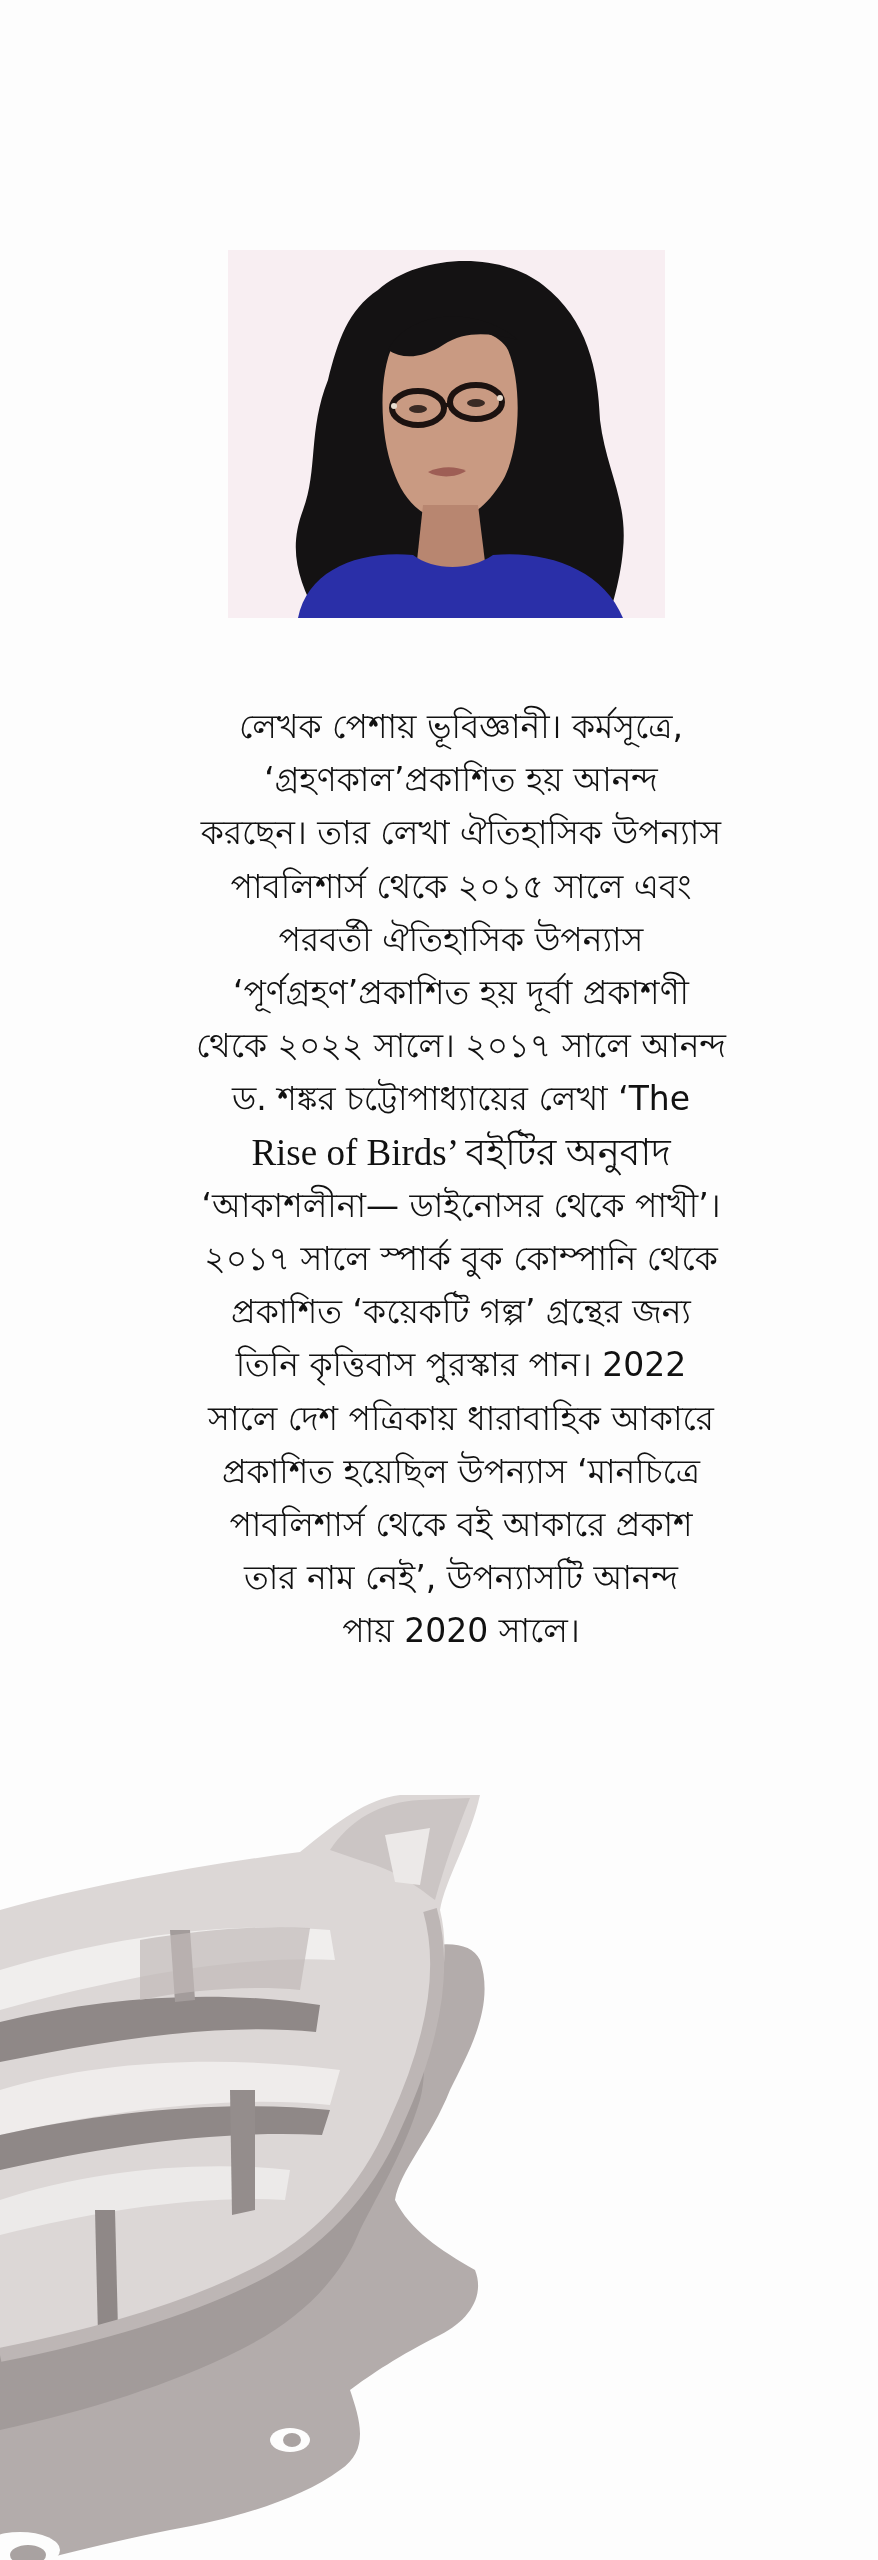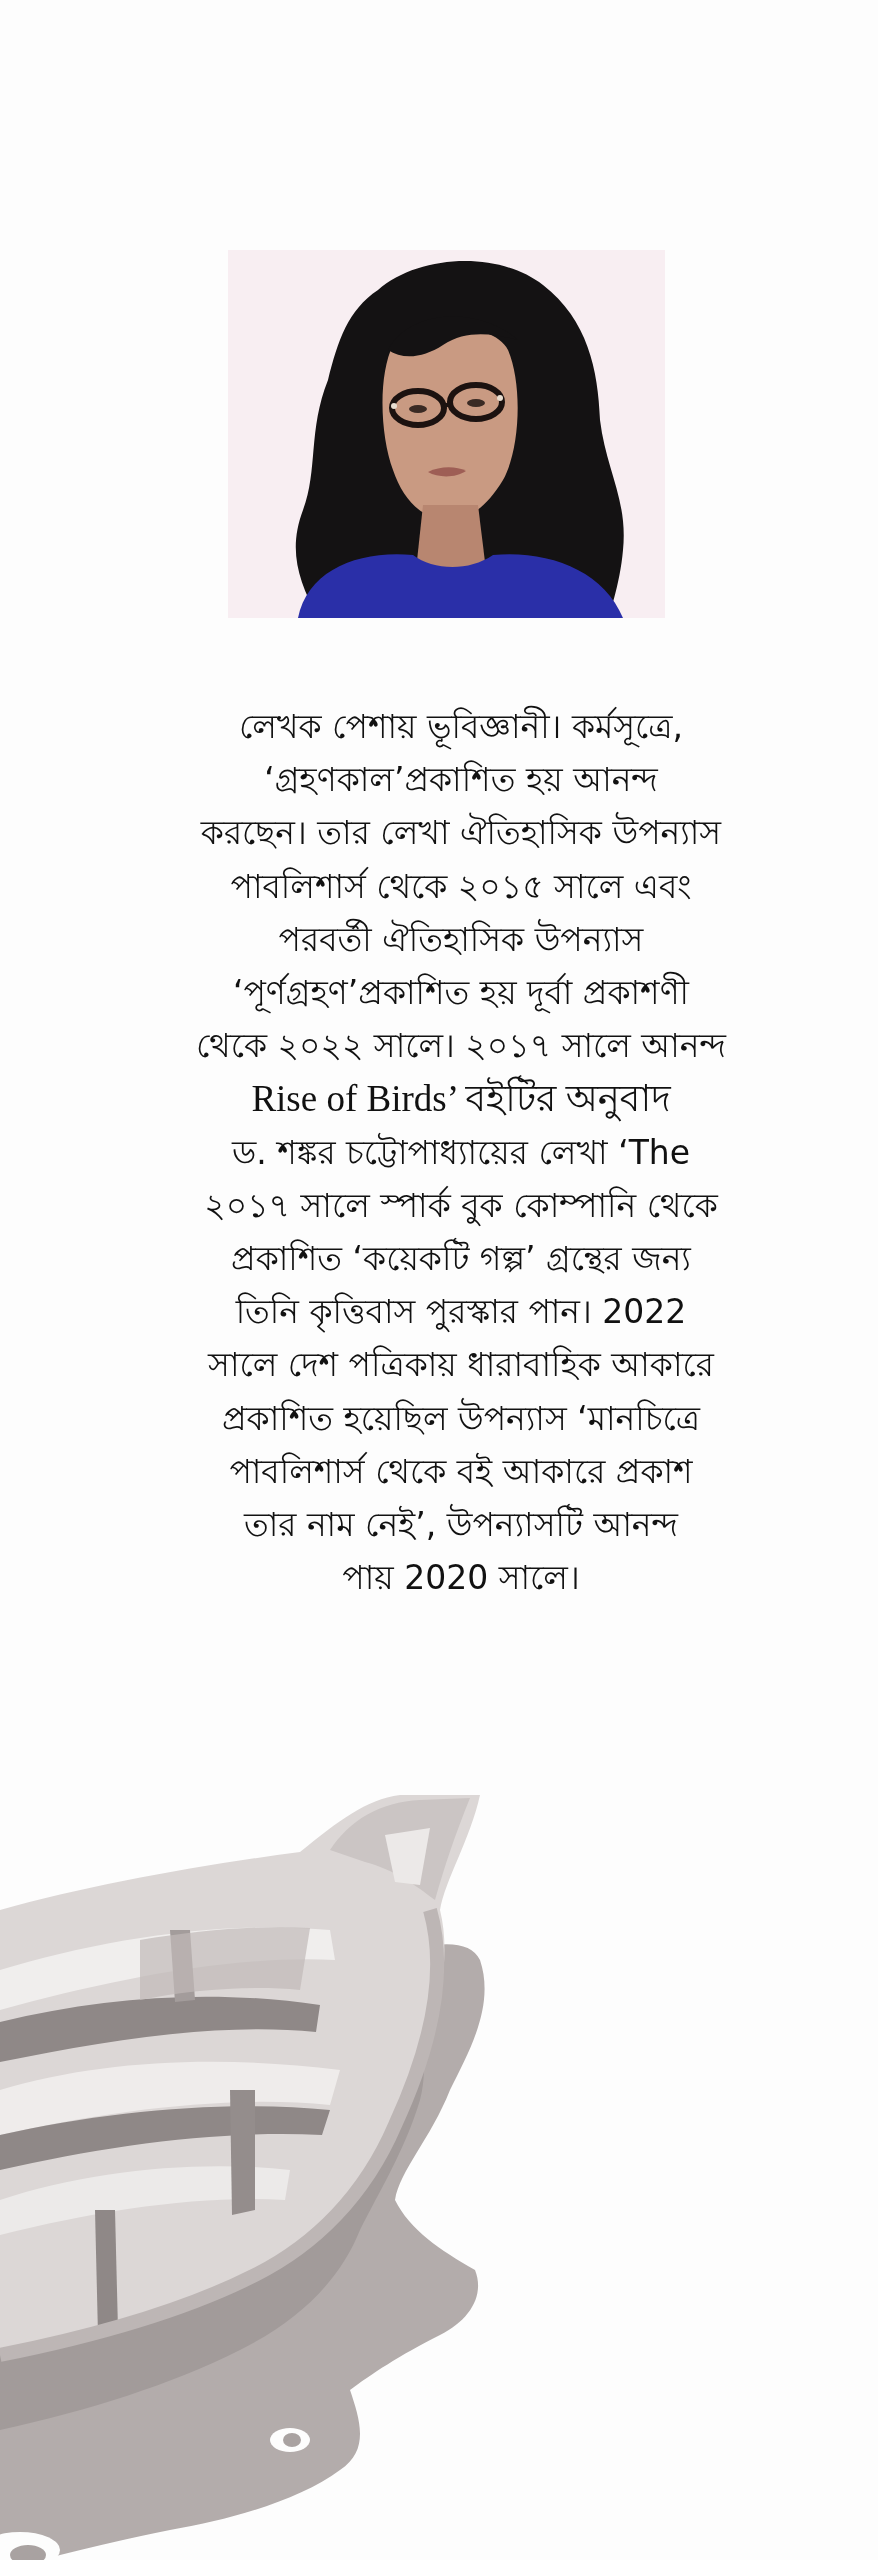--- a/index.html
+++ b/index.html
@@ -91,22 +91,23 @@
   </div>
 
   <p class="bio">
     <span class="line">লেখক পেশায় ভূবিজ্ঞানী। কর্মসূত্রে,</span>
     <span class="line">‘গ্রহণকাল’প্রকাশিত হয় আনন্দ</span>
     <span class="line">করছেন। তার লেখা ঐতিহাসিক উপন্যাস</span>
     <span class="line">পাবলিশার্স থেকে ২০১৫ সালে এবং</span>
     <span class="line">পরবর্তী ঐতিহাসিক উপন্যাস</span>
     <span class="line">‘পূর্ণগ্রহণ’প্রকাশিত হয় দূর্বা প্রকাশণী</span>
     <span class="line">থেকে ২০২২ সালে। ২০১৭ সালে আনন্দ</span>
+    <span class="line">ড. শঙ্কর চট্টোপাধ্যায়ের লেখা  ‘The</span>
     <span class="line latin">Rise of Birds’ বইটির  অনুবাদ</span>
-    <span class="line">ড. শঙ্কর চট্টোপাধ্যায়ের লেখা  ‘The</span>
+    <span class="line">‘আকাশলীনা— ডাইনোসর থেকে পাখী’।</span>
     <span class="line">২০১৭ সালে স্পার্ক বুক কোম্পানি থেকে</span>
     <span class="line">প্রকাশিত ‘কয়েকটি গল্প’ গ্রন্থের জন্য</span>
     <span class="line">তিনি কৃত্তিবাস পুরস্কার পান। 2022</span>
     <span class="line">সালে দেশ পত্রিকায় ধারাবাহিক আকারে</span>
     <span class="line">প্রকাশিত হয়েছিল উপন্যাস ‘মানচিত্রে</span>
     <span class="line">পাবলিশার্স থেকে বই আকারে প্রকাশ</span>
     <span class="line">তার নাম নেই’, উপন্যাসটি আনন্দ</span>
     <span class="line">পায় 2020 সালে।</span>
   </p>
 

